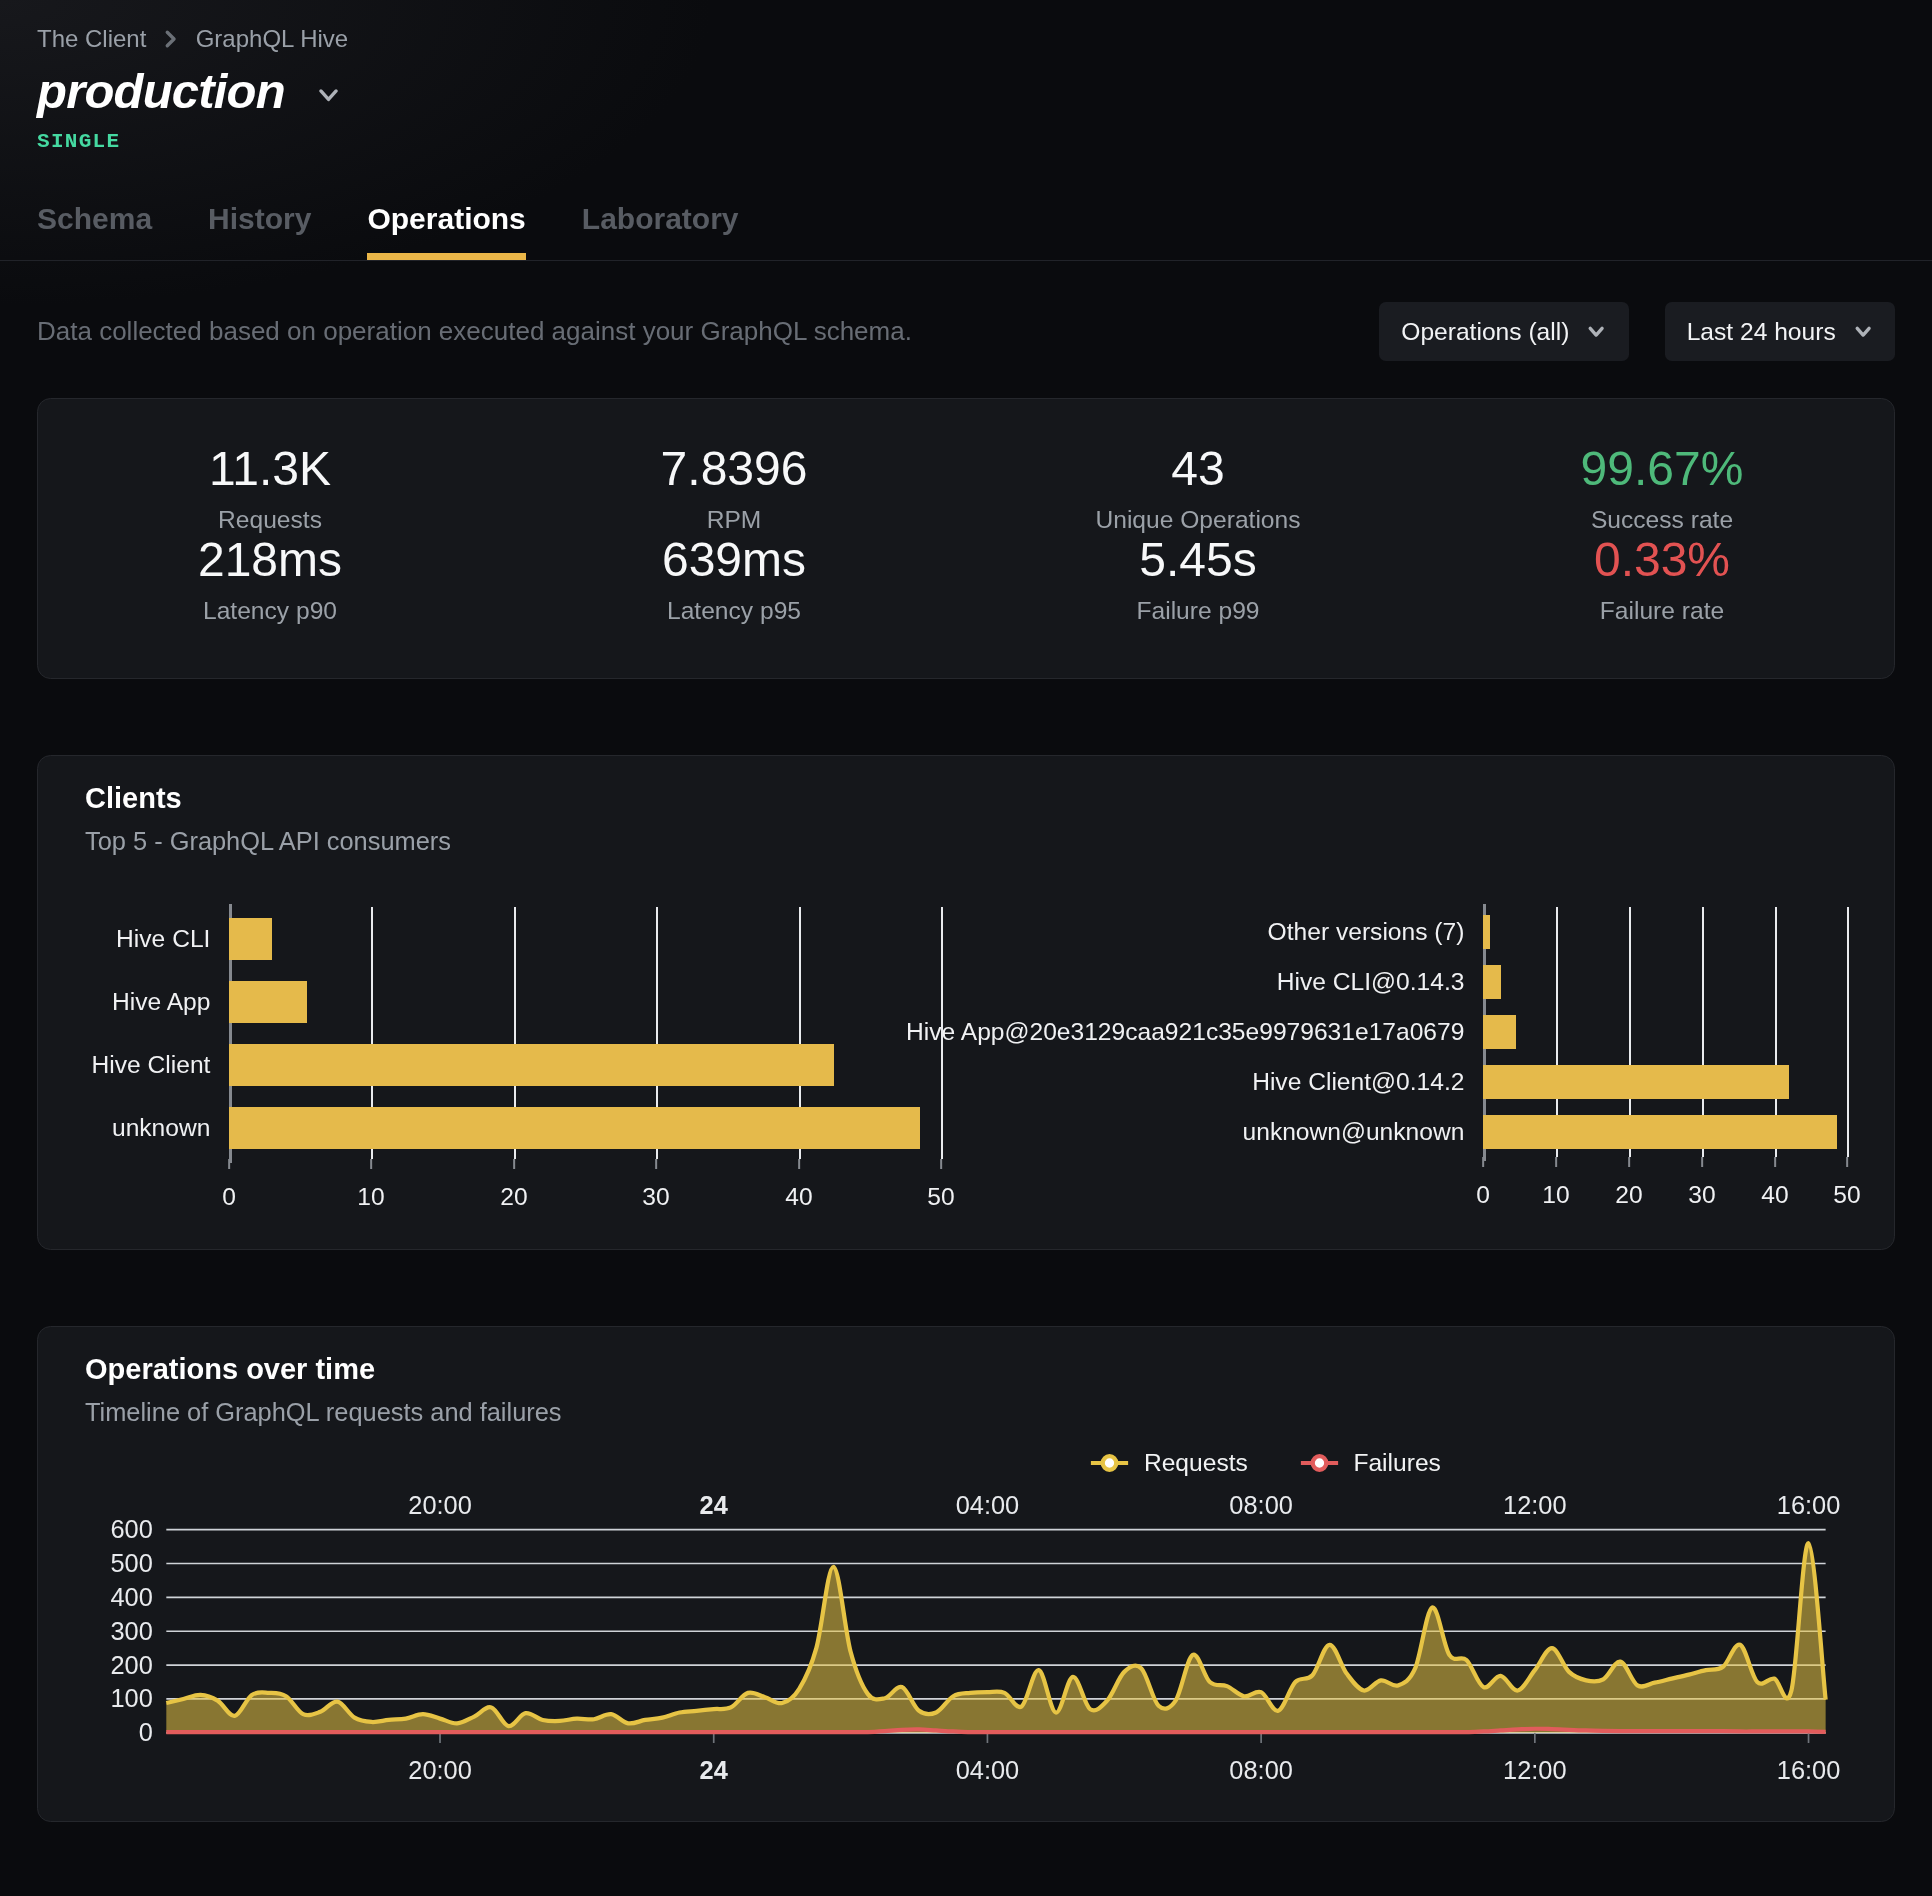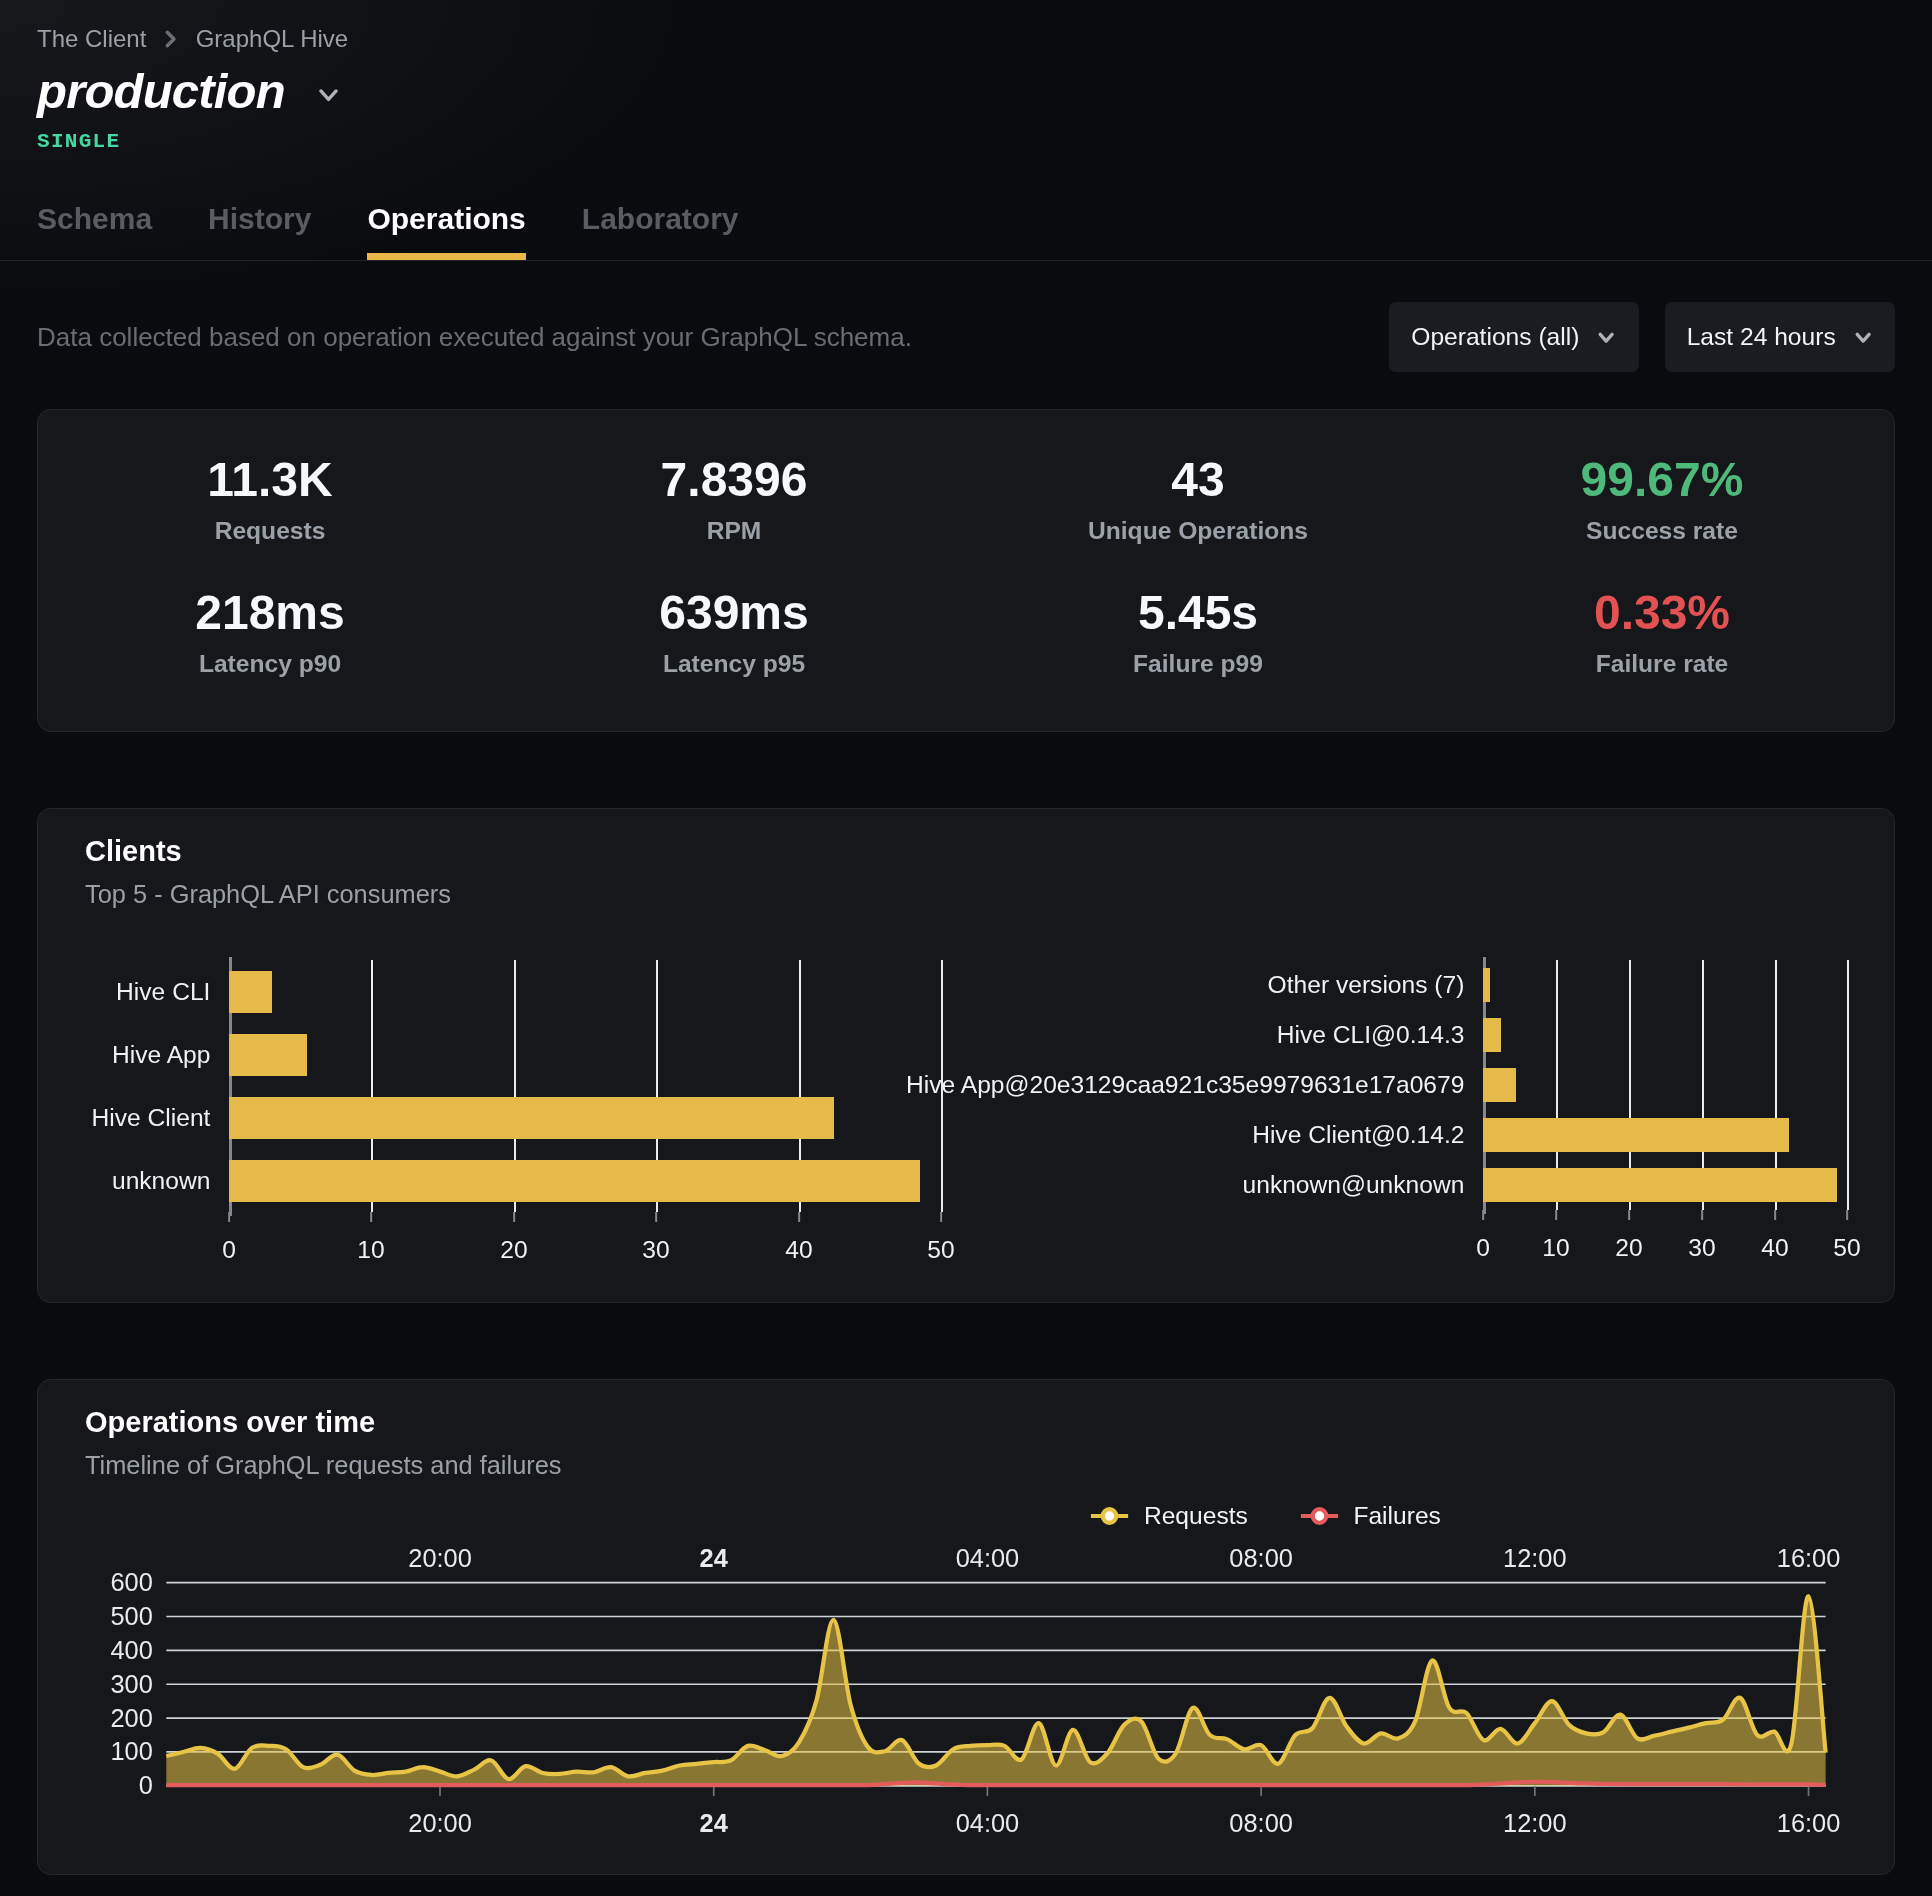--- a/index.html
+++ b/index.html
@@ -16,25 +16,25 @@
   .title-caret{display:flex;align-items:center;cursor:pointer;margin-top:6.8px;}
   .badge{margin-top:13.6px;font-size:21px;font-weight:bold;letter-spacing:1.3px;color:var(--badge-green,#45d9a1);font-family:Liberation Mono, monospace;}
   .tabs{margin-top:49px;display:flex;gap:56px;font-size:30px;font-weight:bold;}
   .tab{color:#585c63;padding-bottom:24px;position:relative;cursor:pointer;}
   .tab.active{color:#ffffff;}
   .tab-underline{position:absolute;left:0;right:0;bottom:0;height:6.8px;background:var(--accent-yellow,#eab648);}
   .header-divider{height:1.7px;background:#212329;width:100%;}
   
   .toolbar{display:flex;align-items:center;margin-top:41px;}
   .description{flex:1;font-size:26px;color:#686d75;}
-  .dropdown{background:#1a1c21;border-radius:6.8px;height:70px;padding:0 22px;display:flex;align-items:center;gap:17px;
-            font-size:24.6px;color:#f2f3f5;margin-left:26px;cursor:pointer;}
+  .dropdown{background:#1a1c21;border-radius:6.8px;height:59px;padding:0 22px;display:flex;align-items:center;gap:17px;
+            font-size:24.6px;color:#f2f3f5;margin-left:36px;cursor:pointer;}
   
   .panel{background:#15171b;border:1.7px solid #25272c;border-radius:13.6px;}
-  .stats-panel{margin-top:37px;padding:44px 0 53px;display:grid;grid-template-columns:repeat(4,1fr);row-gap:42px;font-weight:bold;}
+  .stats-panel{margin-top:37px;padding:44px 0 53px;display:grid;grid-template-columns:repeat(4,1fr);}
   .stat{text-align:center;}
   .stat-value{font-size:48px;color:#f7f8f9;line-height:1.1;}
   .stat-label{font-size:24.6px;color:#9ba1a8;margin-top:10.2px;}
   .section-panel{margin-top:76px;padding:26px 47px 34px;}
   .panel-title{font-size:29px;font-weight:bold;color:#fff;}
   .panel-sub{font-size:25.4px;color:#9aa0a8;margin-top:12px;}
   .charts-row{display:flex;justify-content:space-between;margin-top:51px;}
   
   .bc-body{display:flex;}
   .bc-labels{display:flex;flex-direction:column;}

